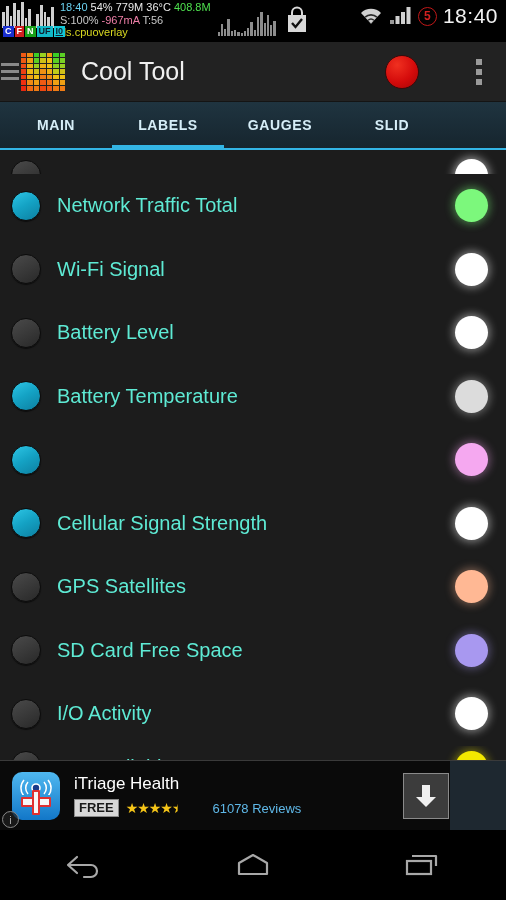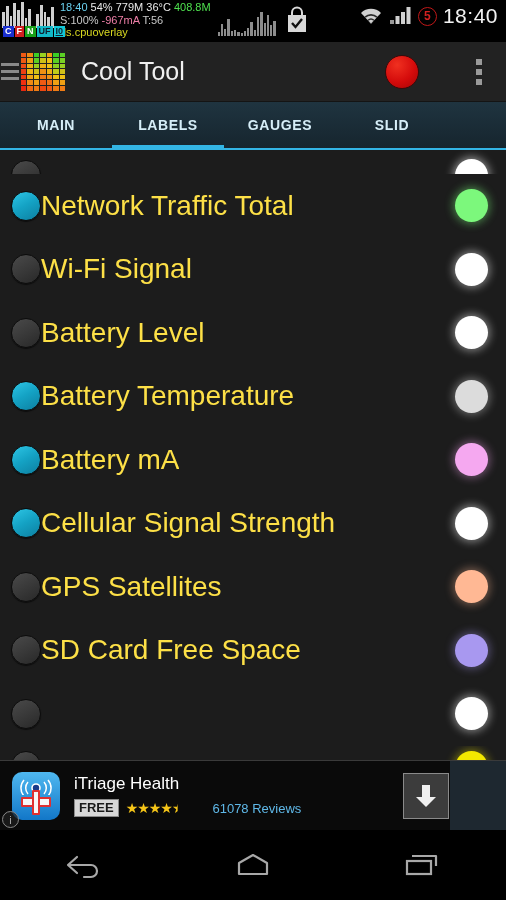--- a/index.html
+++ b/index.html
@@ -126,21 +126,21 @@
     border: 1px solid #0c0c0c; flex: 0 0 auto;
     box-shadow: 0 1px 1px rgba(0,0,0,0.6);
   }
   .toggle-dot.on {
     background: linear-gradient(150deg, #2ec6e6 0%, #14a2c4 48%, #0d7fa0 100%);
   }
   .toggle-dot.off {
     background: linear-gradient(150deg, #4a4a4a 0%, #3a3a3a 48%, #282828 100%);
   }
   .row-label {
-    margin-left: 0; font-size: 28px; color: #fde047;
+    margin-left: 16px; font-size: 20px; color: #5eead4;
     white-space: nowrap; overflow: hidden;
   }
   .swatch {
     margin-left: auto; width: 33px; height: 33px; border-radius: 50%;
     flex: 0 0 auto;
   }
   .row.partial-top { height: 24px; align-items: flex-end; overflow: hidden; }
   .row.partial-top .toggle-dot { margin-bottom: -16px; }
   .row.partial-top .swatch { margin-bottom: -18px; }
   .row.partial-bottom { height: 38px; align-items: flex-start; overflow: hidden; }
@@ -392,40 +392,40 @@
       <div class="row-label">Battery Level</div>
       <div class="swatch" style="background:#ffffff;box-shadow:0 0 9px 2px rgba(255,255,255,0.45)"></div>
     </div>
     <div class="row">
       <div class="toggle-dot on"></div>
       <div class="row-label">Battery Temperature</div>
       <div class="swatch" style="background:#dcdcdc;box-shadow:0 0 9px 2px rgba(220,220,220,0.4)"></div>
     </div>
     <div class="row">
       <div class="toggle-dot on"></div>
-      <div class="row-label">Battery mA</div>
       <div class="swatch" style="background:#f5a8f0;box-shadow:0 0 9px 2px rgba(245,168,240,0.4)"></div>
     </div>
     <div class="row">
       <div class="toggle-dot on"></div>
       <div class="row-label">Cellular Signal Strength</div>
       <div class="swatch" style="background:#ffffff;box-shadow:0 0 9px 2px rgba(255,255,255,0.45)"></div>
     </div>
     <div class="row">
       <div class="toggle-dot off"></div>
       <div class="row-label">GPS Satellites</div>
       <div class="swatch" style="background:#ffb894;box-shadow:0 0 9px 2px rgba(255,184,148,0.4)"></div>
     </div>
     <div class="row">
       <div class="toggle-dot off"></div>
       <div class="row-label">SD Card Free Space</div>
       <div class="swatch" style="background:#a898f0;box-shadow:0 0 9px 2px rgba(168,152,240,0.4)"></div>
     </div>
     <div class="row">
       <div class="toggle-dot off"></div>
+      <div class="row-label">I/O Activity</div>
       <div class="swatch" style="background:#ffffff;box-shadow:0 0 9px 2px rgba(255,255,255,0.45)"></div>
     </div>
     <div class="row partial-bottom">
       <div class="toggle-dot off"></div>
       <div class="row-label">Net available</div>
       <div class="swatch" style="background:#f2e800;box-shadow:0 0 9px 2px rgba(242,232,0,0.4)"></div>
     </div>
   </div>
 
   <div class="ad">

